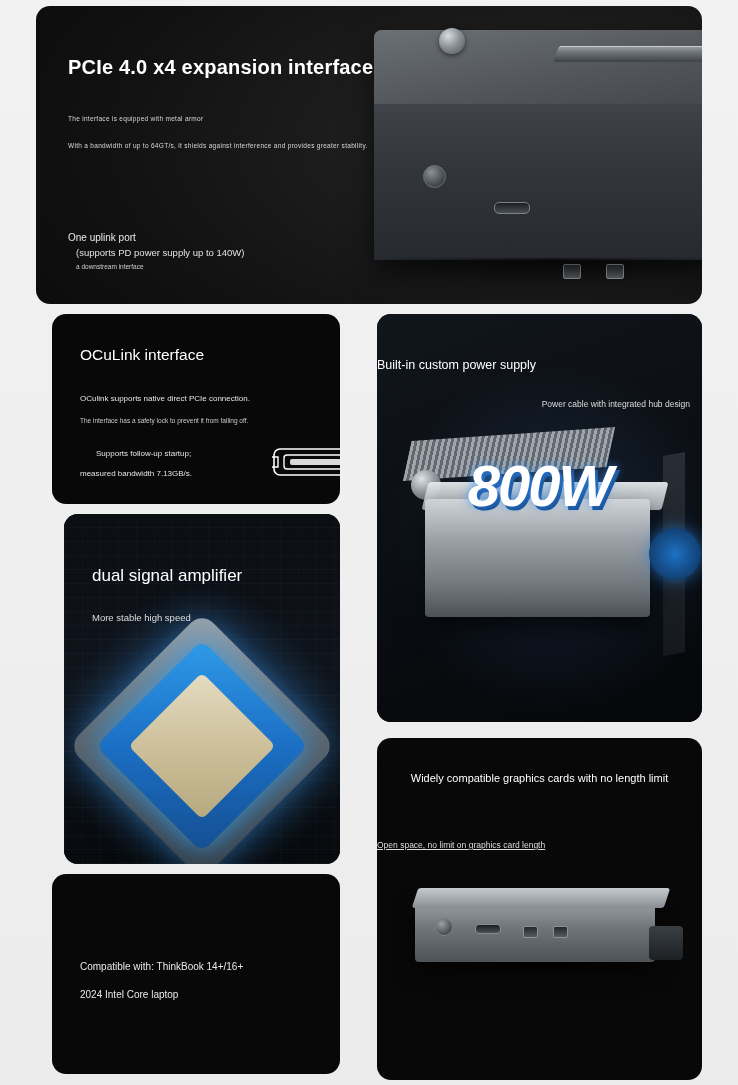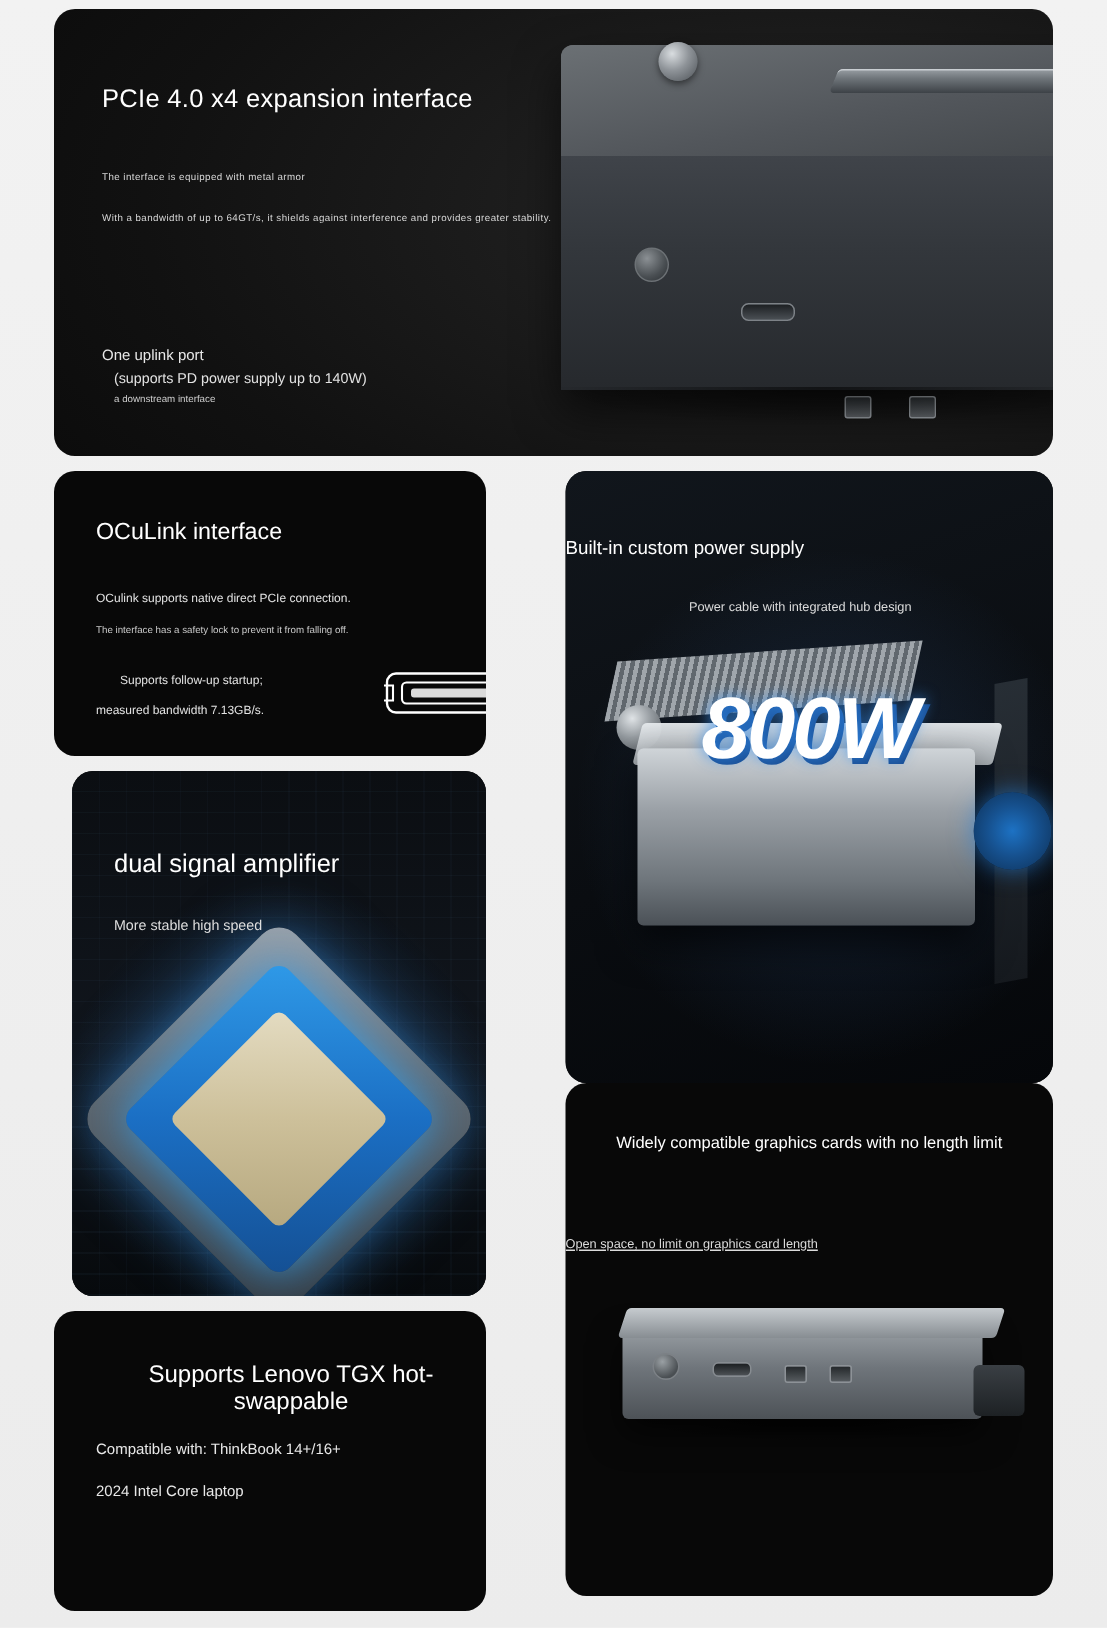--- a/index.html
+++ b/index.html
@@ -32,22 +32,22 @@
   .hero {
     width: 666px;
     height: 298px;
     margin: 0 auto;
     background: radial-gradient(120% 140% at 75% 45%, #262626 0%, #111111 55%, #050505 100%);
   }
   .hero .title {
     position: absolute;
     left: 32px;
     top: 50px;
-    font-size: 17px;
-    font-weight: 400;
+    font-size: 20px;
+    font-weight: 700;
     letter-spacing: .2px;
     color: #ffffff;
   }
   .hero .sub1 {
     position: absolute;
     left: 32px;
     top: 109px;
     font-size: 6.5px;
     color: #d8d8d8;
     letter-spacing: .3px;
@@ -161,28 +161,28 @@
     height: 26px;
     background: radial-gradient(ellipse at 50% 0%, rgba(0,0,0,.55) 0%, rgba(0,0,0,0) 70%);
   }
 
   
   .grid {
     position: relative;
     width: 666px;
     margin: 10px auto 0 auto;
   }
-  .col-left { position: absolute; left: 0; top: 0; width: 288px; text-align: center; }
+  .col-left { position: absolute; left: 16px; top: 0; width: 288px; }
   .col-right { position: absolute; left: 341px; top: 0; width: 325px; }
 
   .c-ocu { height: 190px; }
   .c-amp { height: 350px; margin-top: 10px; background: #000; margin-left: 12px; }
   .c-lenovo { height: 200px; margin-top: 10px; }
   .c-power { height: 408px; }
-  .c-gpu { height: 342px; margin-top: 0; }
+  .c-gpu { height: 342px; margin-top: 16px; }
 
   .h2 { font-size: 15.5px; font-weight: 400; }
 
   .c-ocu .h2 { position: absolute; left: 28px; top: 32px; }
   .c-ocu .t1 { position: absolute; left: 28px; top: 80px; font-size: 8px; color: #e3e3e3;}
   .c-ocu .t2 { position: absolute; left: 28px; top: 103px; font-size: 6.5px; color: #c9c9c9;}
   .c-ocu .t3 { position: absolute; left: 28px; top: 135px; font-size: 8px; color: #e3e3e3; margin-left: 16px;}
   .c-ocu .t4 { position: absolute; left: 28px; top: 155px; font-size: 8px; color: #e3e3e3;}
   .ocu-conn {
     position: absolute;
@@ -246,21 +246,21 @@
     transform: rotate(45deg);
     border-radius: 6px;
     background: linear-gradient(135deg, #e4dcc2 0%, #cdc09a 50%, #b6a87f 100%);
   }
 
   .c-lenovo .h2 { position: absolute; left: 28px; top: 34px; font-size: 16px;}
   .c-lenovo .t1 { position: absolute; left: 28px; top: 87px; font-size: 10px; color: #e8e8e8;}
   .c-lenovo .t2 { position: absolute; left: 28px; top: 115px; font-size: 10px; color: #e8e8e8;}
 
   .c-power .h2 { position: absolute; left: 0; right: 0; top: 44px; font-size: 12.5px; z-index: 4;}
-  .c-power .t1 { position: absolute; left: 0; right: 12px; top: 85px; text-align: center; font-size: 8.5px; color: #dcdcdc; z-index: 4;}
+  .c-power .t1 { position: absolute; left: 0; right: 12px; top: 85px; text-align: right; font-size: 8.5px; color: #dcdcdc; z-index: 4;}
   .power-bg {
     position: absolute;
     inset: 0;
     background:
       radial-gradient(circle at 55% 55%, rgba(60,110,180,.25) 0%, rgba(0,0,0,0) 60%),
       linear-gradient(160deg, #11161c 0%, #0a0d11 55%, #05070a 100%);
   }
   .psu-box {
     position: absolute;
     left: 48px;
@@ -455,21 +455,20 @@
         <div class="amp-bg"></div>
         <div class="amp-traces"></div>
         <div class="amp-diamond"></div>
         <div class="amp-glow"></div>
         <div class="amp-die"></div>
         <div class="h2">dual signal amplifier</div>
         <div class="t1">More stable high speed</div>
       </section>
 
       <section class="card c-lenovo">
-        <div class="h2">Supports Lenovo TGX hot-swappable</div>
         <div class="t1">Compatible with: ThinkBook 14+/16+</div>
         <div class="t2">2024 Intel Core laptop</div>
       </section>
 
     </div>
 
     <div class="col-right">
 
       <section class="card c-power">
         <div class="power-bg"></div>

